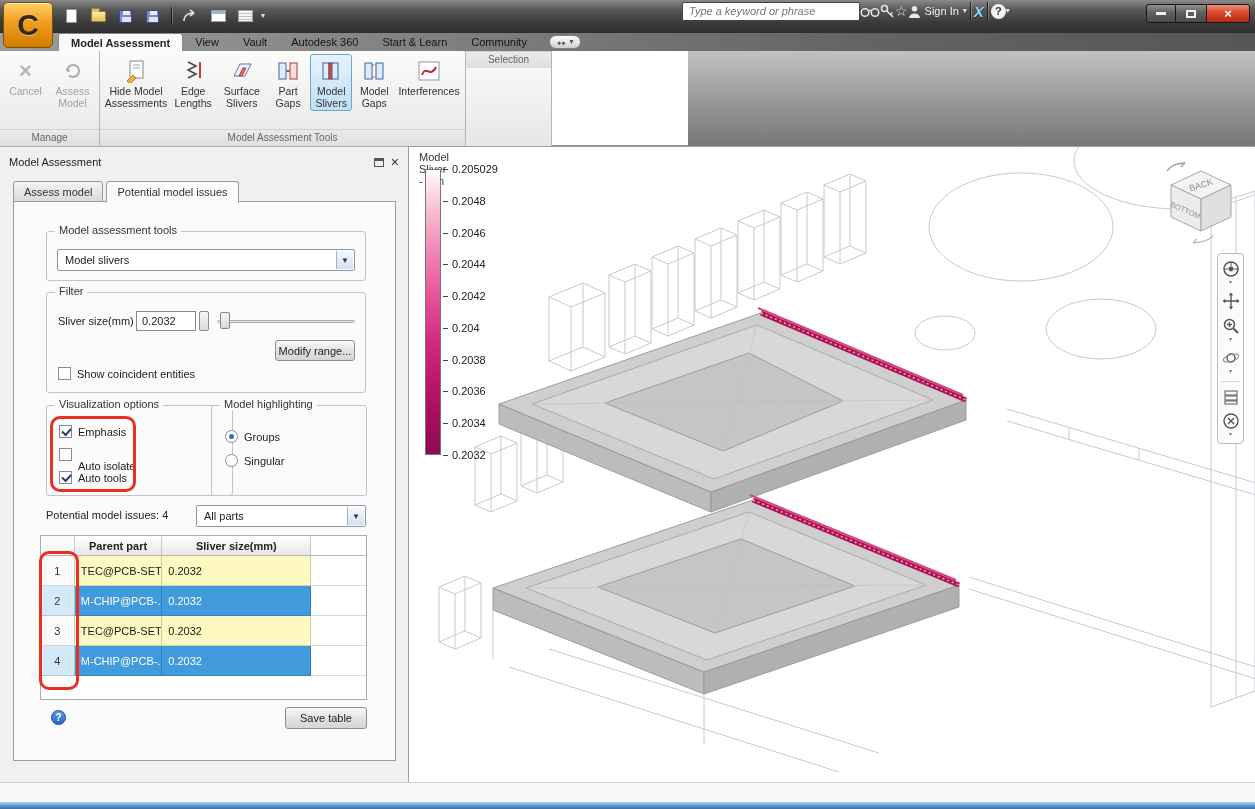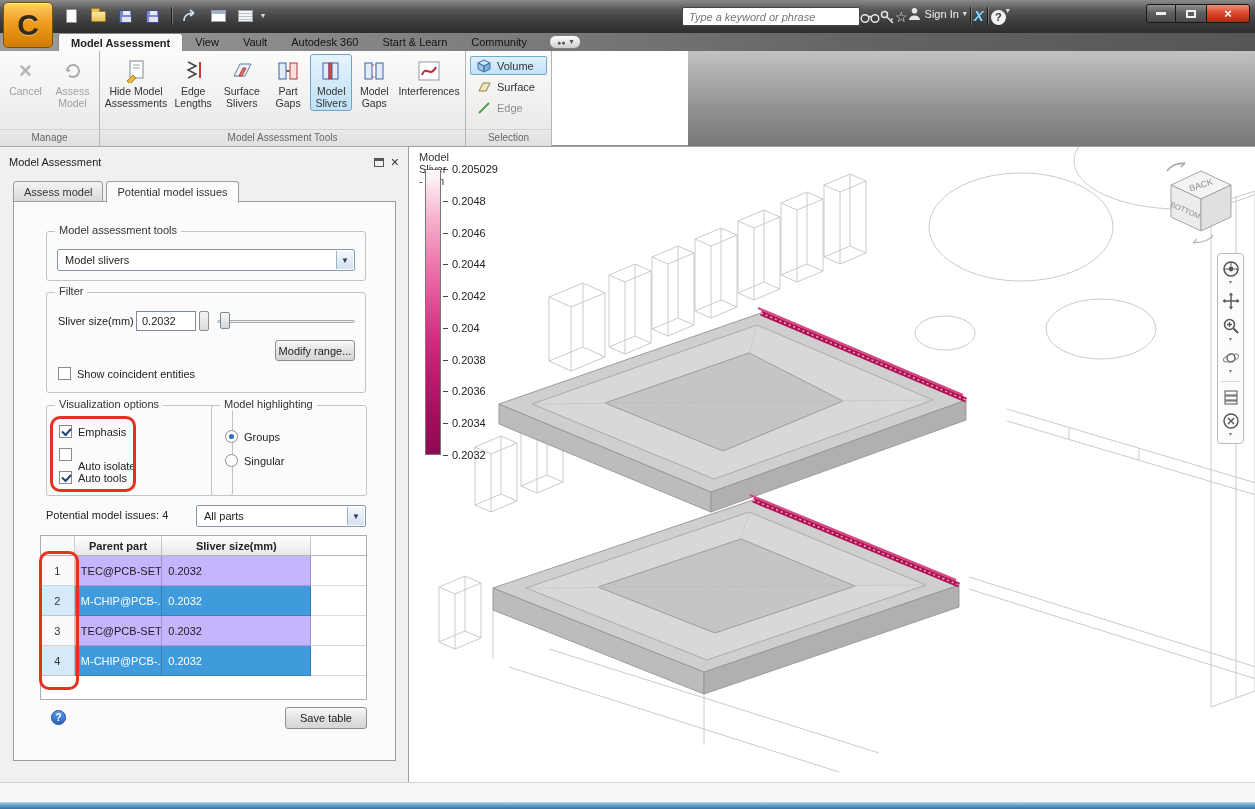--- a/index.html
+++ b/index.html
@@ -16,21 +16,21 @@
   .ic-folder{width:15px;height:11px;background:linear-gradient(#ffeaa8,#e8c05a);border:1px solid #9a7e2e;border-radius:1px;position:relative}
   .ic-folder::before{content:"";position:absolute;left:-1px;top:-4px;width:7px;height:3px;background:#e8c05a;border:1px solid #9a7e2e;border-bottom:none}
   .ic-floppy{width:13px;height:13px;background:#7d88c4;border:1px solid #3e4c8e;position:relative}
   .ic-floppy::before{content:"";position:absolute;left:3px;top:0;width:7px;height:4px;background:#e8ecf4}
   .ic-floppy::after{content:"";position:absolute;left:2px;bottom:0;width:9px;height:5px;background:#dfe4ee}
   .ic-window{width:15px;height:12px;border:1px solid #99a0a8;background:#fff;position:relative}
   .ic-window::before{content:"";position:absolute;left:0;top:0;right:0;height:3px;background:#9fb6cc}
   .ic-abacus{width:15px;height:12px;border:1px solid #99a0a8;background:repeating-linear-gradient(to bottom,#f6f6f6 0 2px,#b9c2cc 2px 3px)}
   .qsep{width:1px;height:18px;background:#1d1d1d;box-shadow:1px 0 0 rgba(255,255,255,.25);margin:0 3px}
   .caret{font-size:8px;color:#e3e3e3;line-height:1}
-  .searchwrap{position:absolute;left:682px;top:7px;display:flex;align-items:flex-start;height:20px}
+  .searchwrap{position:absolute;left:682px;top:1px;display:flex;align-items:center;height:20px}
   .search{width:178px;height:19px;border:1px solid #454545;border-radius:2px;padding:0 6px;font-style:italic;color:#8a8a8a;font-size:11px;background:#fff;outline:none}
   .tbico{display:flex;align-items:center;justify-content:center;height:20px}
   .star{font-size:14px;color:#e9e9e9;line-height:1}
   .signin{color:#f0f0f0;display:flex;align-items:center;gap:4px}
   .xlogo{font-weight:bold;font-style:italic;font-size:15px;color:#8fd2f4;text-shadow:0 1px 1px #00395e}
   .helpq{width:15px;height:15px;border-radius:50%;background:#f2f2f2;color:#333;font-weight:bold;font-size:11px;display:flex;align-items:center;justify-content:center}
   .winbtns{position:absolute;right:5px;top:4px;display:flex;z-index:30}
   .wb{width:30px;height:19px;border:1px solid #171717;background:linear-gradient(#909090,#5f5f5f 45%,#4b4b4b);display:flex;align-items:center;justify-content:center}
   .wb.min{border-radius:3px 0 0 3px}
   .wb.max{border-left:none;border-right:none}
@@ -92,21 +92,21 @@
   .annot{position:absolute;border:3px solid #e53022;border-radius:10px;z-index:5}
   .ptable{position:absolute;left:26px;top:333px;width:327px;height:165px;border:1px solid #ababab;background:#fff}
   .trow{display:flex;height:30px}
   .trow.thead{height:20px;background:linear-gradient(#ffffff,#e7e7e7);border-bottom:1px solid #b5b5b5;font-weight:bold}
   .tc{border-right:1px solid rgba(0,0,0,.18);border-bottom:1px solid rgba(0,0,0,.15);display:flex;align-items:center;padding:0 6px;overflow:hidden;white-space:nowrap}
   .thead .tc{justify-content:center;border-bottom:none;color:#222}
   .tc.num{width:34px;justify-content:center;background:#fafafa;color:#333}
   .tc.parent{width:88px}
   .tc.sliver{width:150px}
   .tc.filler{width:55px;border-right:none;background:#fff}
-  .r-light .tc.parent,.r-light .tc.sliver{background:#c4b5fd;color:#1c1c1c}
+  .r-light .tc.parent,.r-light .tc.sliver{background:#fef9c3;color:#1c1c1c}
   .r-sel .tc.parent,.r-sel .tc.sliver{background:#3f9bdc;color:#fff}
   .r-sel .tc.num{background:#d6e9f8}
   .helpico{position:absolute;width:15px;height:15px;border-radius:50%;background:linear-gradient(#5a9fe8,#2a62c0);color:#fff;font-weight:bold;display:flex;align-items:center;justify-content:center;font-size:10px;border:1px solid #1d4a9a}
 
   
   .viewport{position:absolute;left:408px;top:0;width:847px;height:636px;background:#fff;border-left:1px solid #9f9f9f;border-top:1px solid #9f9f9f}
   .scene{position:absolute;left:0;top:0;z-index:0}
   .legend{position:absolute;left:0;top:0;z-index:2}
   .legend-title{position:absolute;left:10px;top:4px;color:#333}
   .legend-bar{position:absolute;left:16px;top:22px;width:16px;height:286px;border:1px solid #777;
@@ -311,44 +311,20 @@
                   <path d="M5 15 C 9 4, 13 19, 19 7" stroke="#c2273a" stroke-width="2" fill="none"></path>
                 </svg>
             </span>
             <span>Interferences</span>
           </div>
         </div>
         <div class="rgroup-label">Model Assessment Tools</div>
       </div>
 
       <div class="rgroup" style="width:86px">
-        <div class="rgroup-body" style="padding:0">
-          <div class="selcol">
-            <div class="selbtn active">
-              <svg width="14" height="14">
-                  <polygon points="7,1 13,4 7,7 1,4" fill="#cfe4f6" stroke="#3a6f9f"></polygon>
-                  <polygon points="1,4 7,7 7,13 1,10" fill="#9cc4e8" stroke="#3a6f9f"></polygon>
-                  <polygon points="13,4 7,7 7,13 13,10" fill="#7fb0dc" stroke="#3a6f9f"></polygon>
-                </svg>
-              <span>Volume</span>
-            </div>
-            <div class="selbtn">
-              <svg width="14" height="14">
-                  <polygon points="2,11 6,3 13,3 9,11" fill="#efe7c2" stroke="#8f7f42"></polygon>
-                </svg>
-              <span>Surface</span>
-            </div>
-            <div class="selbtn dim">
-              <svg width="14" height="14">
-                  <line x1="2" y1="12" x2="12" y2="2" stroke="#4ba04b" stroke-width="2"></line>
-                </svg>
-              <span>Edge</span>
-            </div>
-          </div>
-        </div>
         <div class="rgroup-label">Selection</div>
       </div>
 
     </div>
   </div>
 
   <div class="workspace">
 
     <div class="dockpanel">
       <div class="dock-header">

